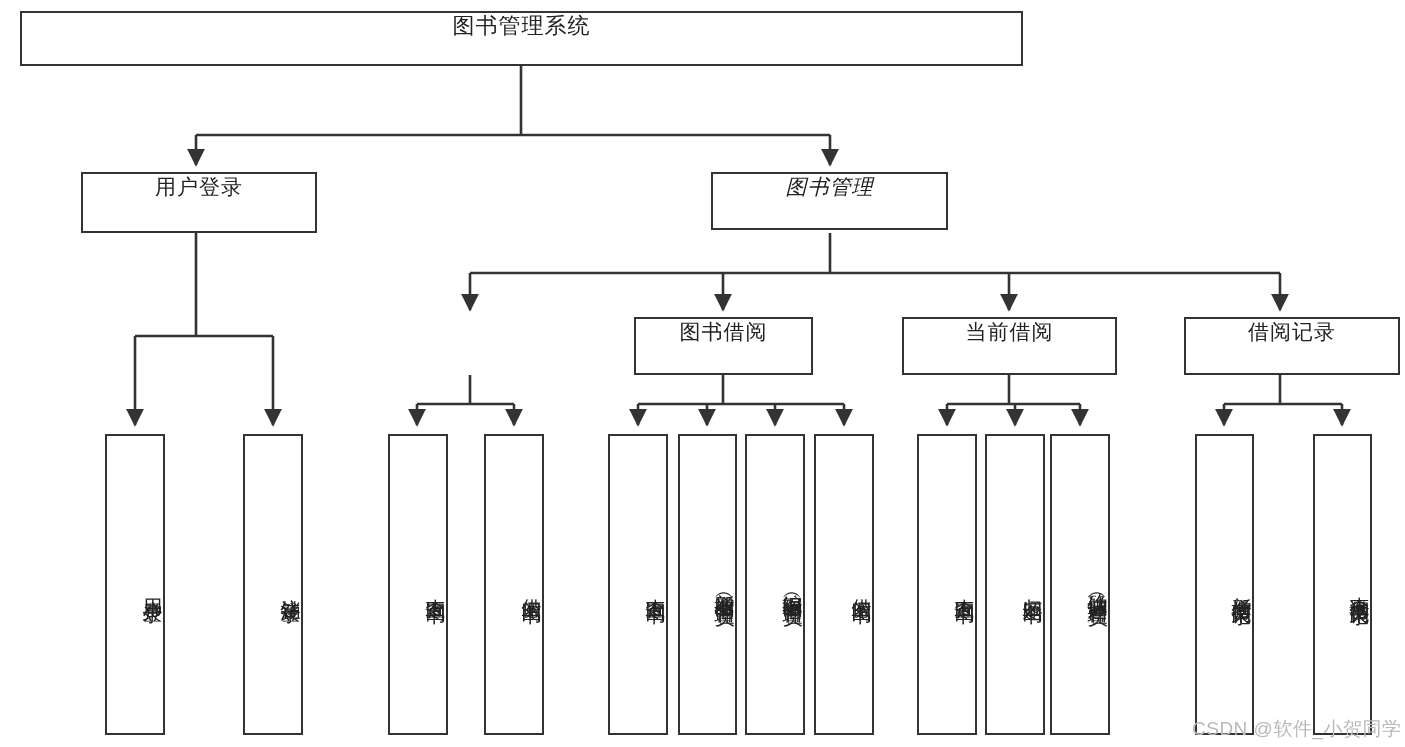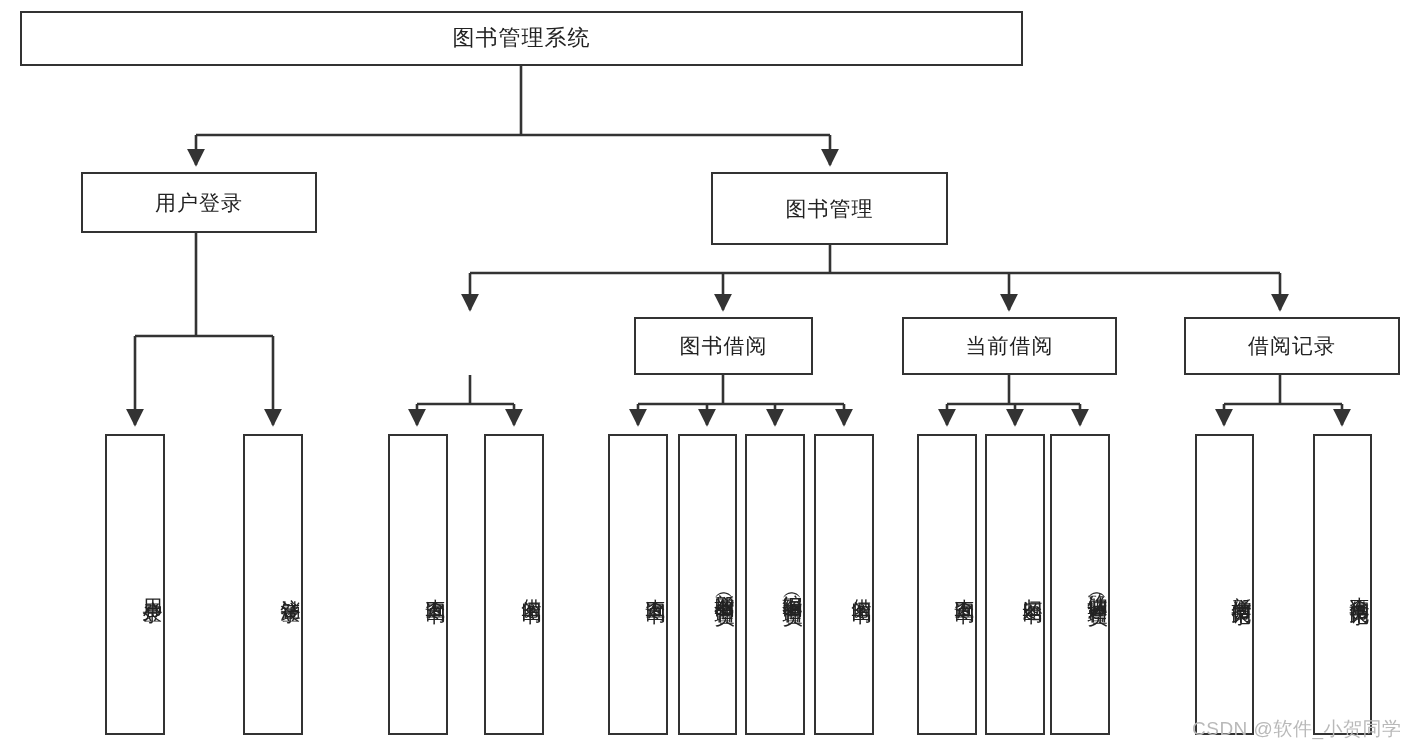--- a/index.html
+++ b/index.html
@@ -24,21 +24,20 @@
     width: 1405px;
     height: 747px;
     pointer-events: none;
   }
   .node {
     position: absolute;
     box-sizing: border-box;
     background: #ffffff;
     border: 2.5px solid #333333;
     display: flex;
-    align-items: center;
     justify-content: center;
     color: #222222;
     text-align: center;
   }
   .node.horiz {
     font-size: 21px;
     letter-spacing: 1px;
     line-height: 1.2;
   }
   .node.root {
@@ -123,21 +122,21 @@
     </g>
   </svg>
 
   <div class="node horiz root" style="left:20px; top:11px; width:1003px; height:55px;">
     <span>图书管理系统</span>
   </div>
 
   <div class="node horiz" style="left:81px; top:172px; width:236px; height:61px;">
     <span>用户登录</span>
   </div>
-  <div class="node horiz" style="left:711px; top:172px; width:237px; height:73px;">
+  <div class="node horiz" style="left:711px; top:172px; width:237px; height:58px;font-style:italic;">
     <span>图书管理</span>
   </div>
 
   <div class="node horiz" style="left:902px; top:317px; width:215px; height:58px;">
     <span>当前借阅</span>
   </div>
   <div class="node horiz" style="left:634px; top:317px; width:179px; height:58px;">
     <span>图书借阅</span>
   </div>
   <div class="node horiz" style="left:1172px; top:317px; width:216px; height:58px;margin-left:12px;">

